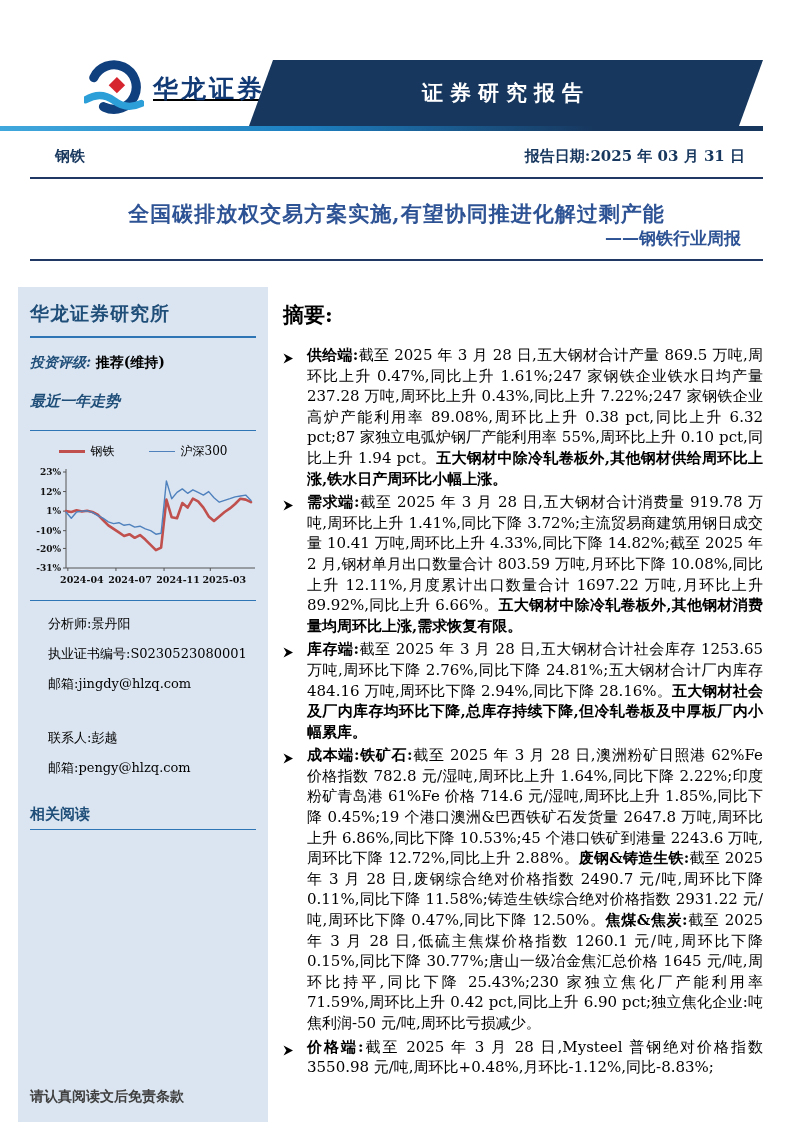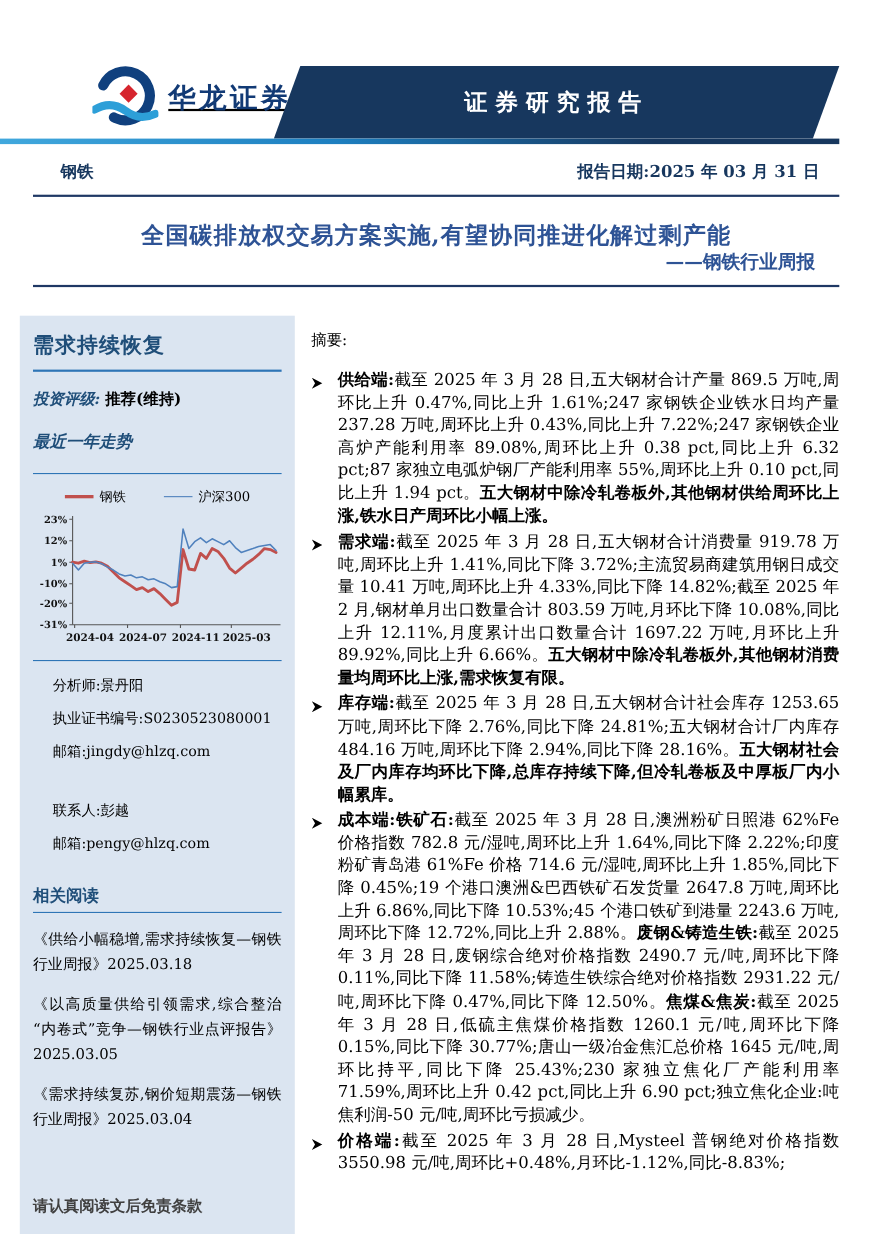--- a/index.html
+++ b/index.html
@@ -50,21 +50,21 @@
   .trend-chart{display:block;margin-top:4px;}
   .sep{border:none;border-top:1.5px solid #2e75b6;margin:10px 0 4px 0;}
   .agent-block{margin-top:8px;}
   .agent-line{font-size:13px;line-height:30px;color:#000;margin-left:18px;}
   .gap{height:16px;}
   .related-heading{margin-top:22px;font-size:15px;font-weight:bold;color:#1f4e79;
     border-bottom:1.5px solid #2e75b6;padding-bottom:5px;}
   .related-item{font-size:13.5px;line-height:23px;margin-top:13px;color:#000;text-align:justify;}
   .footer-note{position:absolute;left:12px;bottom:16px;font-size:14px;font-weight:bold;color:#404040;}
   
-  .summary-heading{font-size:14px;font-weight:normal;margin:14px 0 10px 0;}
+  .summary-heading{font-size:21px;font-weight:bold;margin:14px 0 10px 0;}
   .summary-list{list-style:none;margin:16px 0 0 0;padding:0;}
   .summary-list li{display:flex;align-items:flex-start;margin:0 0 3px 0;}
   .arrow{flex-shrink:0;width:24px;padding-top:4px;}
   .summary-list p{margin:0;font-size:15px;line-height:20.6px;text-align:justify;}
   .summary-list b{font-weight:bold;}
   svg text{font-family:"DejaVu Serif","Liberation Serif",serif;}
 </style>
 </head>
 <body>
 
@@ -93,21 +93,21 @@
 </div>
 
 <div class="rule rule1"></div>
 <h1 class="doc-title">全国碳排放权交易方案实施,有望协同推进化解过剩产能</h1>
 <div class="doc-subtitle">——钢铁行业周报</div>
 <div class="rule rule2"></div>
 
 <div class="columns">
 
   <aside class="sidebar">
-    <h2 class="institute">需求持续恢复</h2>
+    <h2 class="institute">华龙证券研究所</h2>
 
     <div class="rating-row">
       <span class="rating-label">投资评级:</span>
       <span class="rating-value">推荐(维持)</span>
     </div>
 
     <div class="chart-heading">最近一年走势</div>
 
     <div class="legend">
       <span class="legend-item">
@@ -154,25 +154,20 @@
         <div class="agent-line">执业证书编号:S0230523080001</div>
         <div class="agent-line">邮箱:jingdy@hlzq.com</div>
       </div>
     <div class="gap"></div>
     <div class="agent-block">
         <div class="agent-line">联系人:彭越</div>
         <div class="agent-line">邮箱:pengy@hlzq.com</div>
       </div>
 
     <div class="related-heading">相关阅读</div>
-    <div>
-        <div class="related-item">《供给小幅稳增,需求持续恢复—钢铁行业周报》2025.03.18</div>
-        <div class="related-item">《以高质量供给引领需求,综合整治“内卷式”竞争—钢铁行业点评报告》2025.03.05</div>
-        <div class="related-item">《需求持续复苏,钢价短期震荡—钢铁行业周报》2025.03.04</div>
-      </div>
 
     <div class="footer-note">请认真阅读文后免责条款</div>
   </aside>
 
   <main class="main">
     <h3 class="summary-heading">摘要:</h3>
     <ul class="summary-list">
         <li>
           <span class="arrow"><svg width="11" height="11" viewBox="0 0 11 11">
               <path d="M0.5 0.5 L10 5.5 L0.5 10.5 L3.4 5.5 Z" fill="#000"></path>

